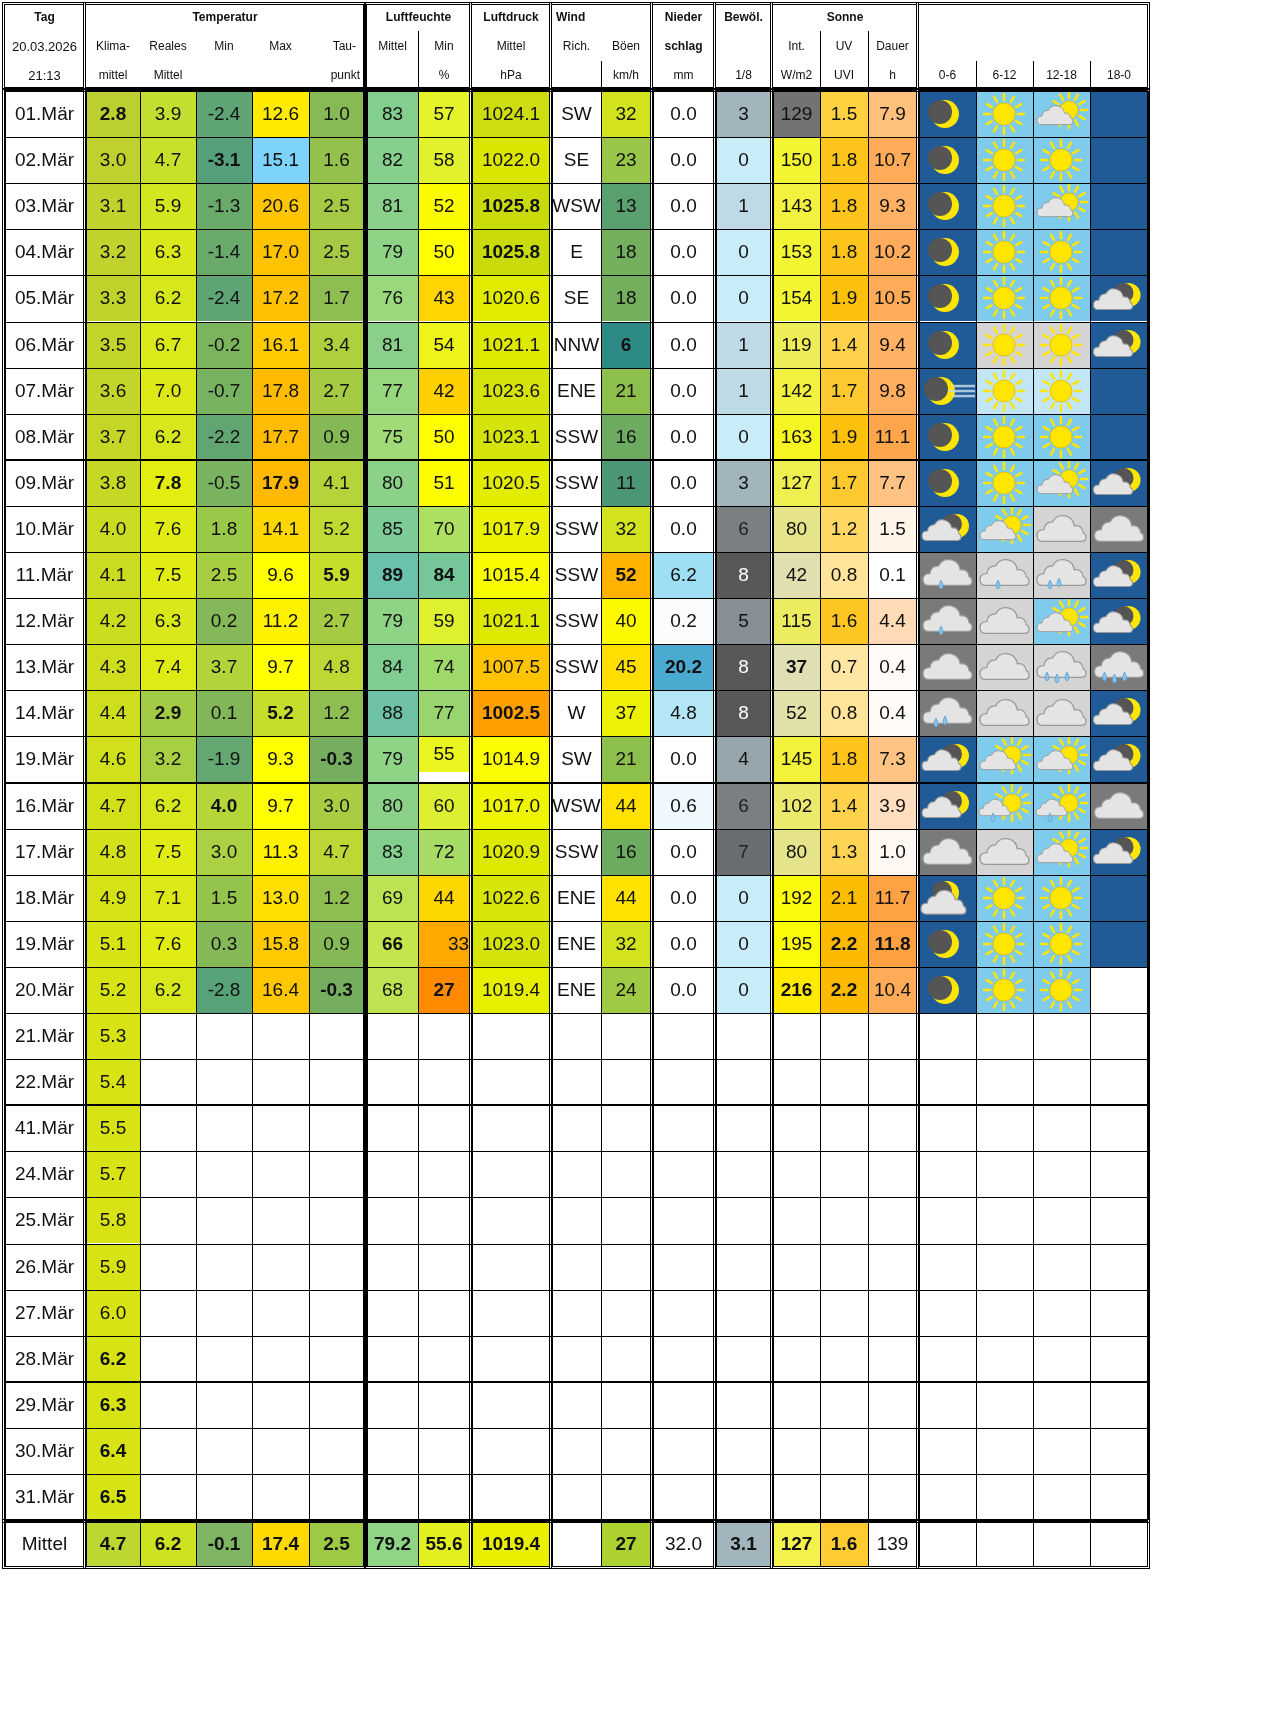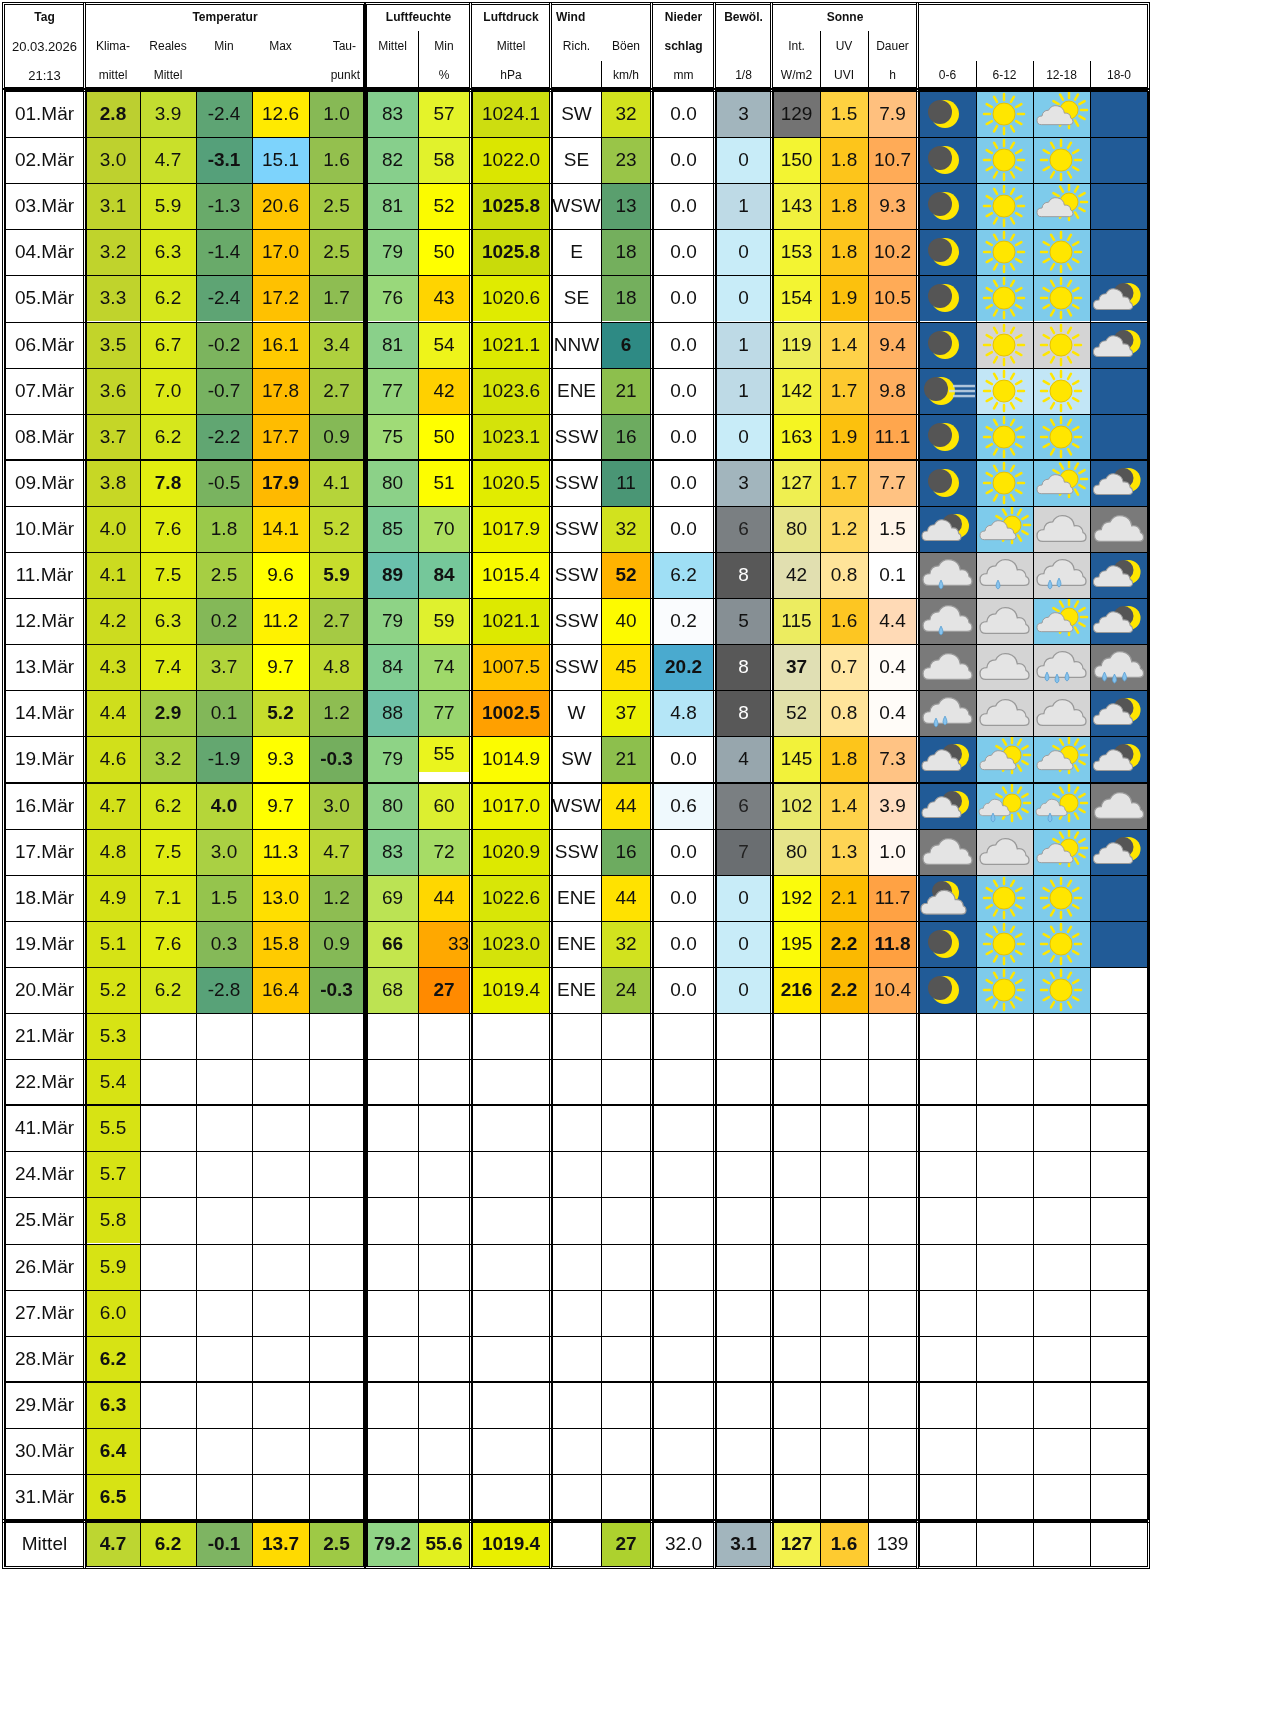--- a/index.html
+++ b/index.html
@@ -1481,21 +1481,21 @@
     <div class="cell" style="left: 820px; top: 1474px; width: 48px; height: 46.1px; background: rgb(255, 255, 255);"></div>
     <div class="cell" style="left: 868px; top: 1474px; width: 49px; height: 46.1px; background: rgb(255, 255, 255);"></div>
     <div class="icon" style="left: 919px; top: 1474px; width: 57px; height: 46.1px;"></div>
     <div class="icon" style="left: 976px; top: 1474px; width: 57px; height: 46.1px;"></div>
     <div class="icon" style="left: 1033px; top: 1474px; width: 57px; height: 46.1px;"></div>
     <div class="icon" style="left: 1090px; top: 1474px; width: 58px; height: 46.1px;"></div>
     <div class="cell" style="left: 5px; top: 1522px; width: 79px; height: 44px;">Mittel</div>
     <div class="cell b" style="left: 86px; top: 1522px; width: 54px; height: 44px; background: rgb(189, 214, 49);">4.7</div>
     <div class="cell b" style="left: 140px; top: 1522px; width: 56px; height: 44px; background: rgb(207, 226, 31);">6.2</div>
     <div class="cell b" style="left: 196px; top: 1522px; width: 56px; height: 44px; background: rgb(126, 180, 98);">-0.1</div>
-    <div class="cell b" style="left: 252px; top: 1522px; width: 57px; height: 44px; background: rgb(255, 218, 0);">13.7</div>
+    <div class="cell b" style="left: 252px; top: 1522px; width: 57px; height: 44px; background: rgb(255, 218, 0);">17.4</div>
     <div class="cell b" style="left: 309px; top: 1522px; width: 55px; height: 44px; background: rgb(158, 201, 69);">2.5</div>
     <div class="cell b" style="left: 367px; top: 1522px; width: 51px; height: 44px; background: rgb(144, 212, 134);">79.2</div>
     <div class="cell b" style="left: 418px; top: 1522px; width: 52px; height: 44px; background: rgb(226, 240, 31);">55.6</div>
     <div class="cell b" style="left: 472px; top: 1522px; width: 78px; height: 44px; background: rgb(233, 239, 0);">1019.4</div>
     <div class="cell b" style="left: 552px; top: 1522px; width: 49px; height: 44px; background: rgb(255, 255, 255);"></div>
     <div class="cell b" style="left: 601px; top: 1522px; width: 50px; height: 44px; background: rgb(173, 209, 46);">27</div>
     <div class="cell b" style="left: 653px; top: 1522px; width: 61px; height: 44px; background: rgb(255, 255, 255); font-weight: normal;">32.0</div>
     <div class="cell b" style="left: 716px; top: 1522px; width: 55px; height: 44px; background: rgb(162, 181, 189);">3.1</div>
     <div class="cell b" style="left: 773px; top: 1522px; width: 47px; height: 44px; background: rgb(243, 242, 76);">127</div>
     <div class="cell b" style="left: 820px; top: 1522px; width: 48px; height: 44px; background: rgb(254, 203, 48);">1.6</div>

